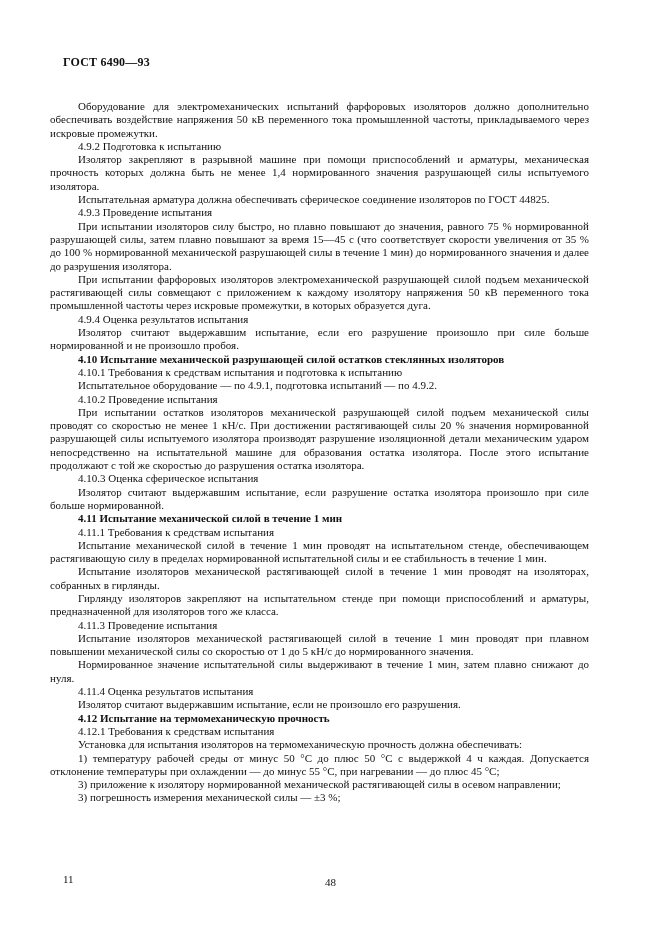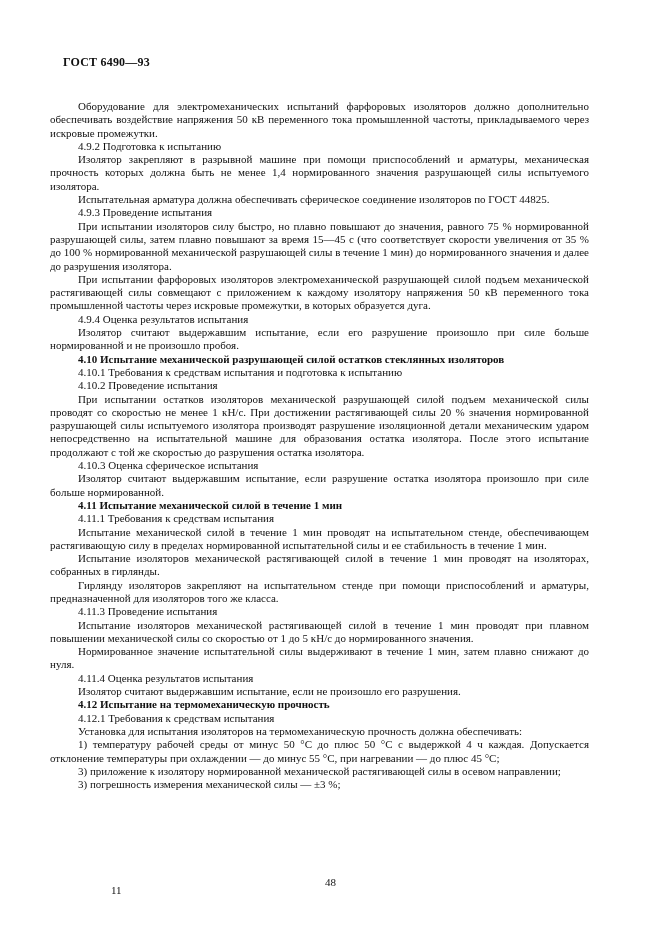--- a/index.html
+++ b/index.html
@@ -48,22 +48,21 @@
     position: absolute;
     top: 872px;
     left: 0;
     width: 661px;
     height: 16px;
     font-size: 11px;
   }
   .footer-left {
     position: absolute;
     left: 63px;
-    top: 12px;
-    margin-left: 48px;
+    top: 1px;
   }
   .footer-center {
     position: absolute;
     left: 0;
     right: 0;
     top: 4px;
     text-align: center;
   }
 </style>
 </head>
@@ -77,20 +76,21 @@
       <p>4.9.2 Подготовка к испытанию</p>
       <p>Изолятор закрепляют в разрывной машине при помощи приспособлений и арматуры, механическая прочность которых должна быть не менее 1,4 нормированного значения разрушающей силы испытуемого изолятора.</p>
       <p>Испытательная арматура должна обеспечивать сферическое соединение изоляторов по ГОСТ 44825.</p>
       <p>4.9.3 Проведение испытания</p>
       <p>При испытании изоляторов силу быстро, но плавно повышают до значения, равного 75 % нормированной разрушающей силы, затем плавно повышают за время 15—45 с (что соответствует скорости увеличения от 35 % до 100 % нормированной механической разрушающей силы в течение 1 мин) до нормированного значения и далее до разрушения изолятора.</p>
       <p>При испытании фарфоровых изоляторов электромеханической разрушающей силой подъем механической растягивающей силы совмещают с приложением к каждому изолятору напряжения 50 кВ переменного тока промышленной частоты через искровые промежутки, в которых образуется дуга.</p>
       <p>4.9.4 Оценка результатов испытания</p>
       <p>Изолятор считают выдержавшим испытание, если его разрушение произошло при силе больше нормированной и не произошло пробоя.</p>
       <p class="bold">4.10 Испытание механической разрушающей силой остатков стеклянных изоляторов</p>
       <p>4.10.1 Требования к средствам испытания и подготовка к испытанию</p>
+      <p>Испытательное оборудование — по 4.9.1, подготовка испытаний — по 4.9.2.</p>
       <p>4.10.2 Проведение испытания</p>
       <p>При испытании остатков изоляторов механической разрушающей силой подъем механической силы проводят со скоростью не менее 1 кН/с. При достижении растягивающей силы 20 % значения нормированной разрушающей силы испытуемого изолятора производят разрушение изоляционной детали механическим ударом непосредственно на испытательной машине для образования остатка изолятора. После этого испытание продолжают с той же скоростью до разрушения остатка изолятора.</p>
       <p>4.10.3 Оценка сферическое испытания</p>
       <p>Изолятор считают выдержавшим испытание, если разрушение остатка изолятора произошло при силе больше нормированной.</p>
       <p class="bold">4.11 Испытание механической силой в течение 1 мин</p>
       <p>4.11.1 Требования к средствам испытания</p>
       <p>Испытание механической силой в течение 1 мин проводят на испытательном стенде, обеспечивающем растягивающую силу в пределах нормированной испытательной силы и ее стабильность в течение 1 мин.</p>
       <p>Испытание изоляторов механической растягивающей силой в течение 1 мин проводят на изоляторах, собранных в гирлянды.</p>
       <p>Гирлянду изоляторов закрепляют на испытательном стенде при помощи приспособлений и арматуры, предназначенной для изоляторов того же класса.</p>
       <p>4.11.3 Проведение испытания</p>

